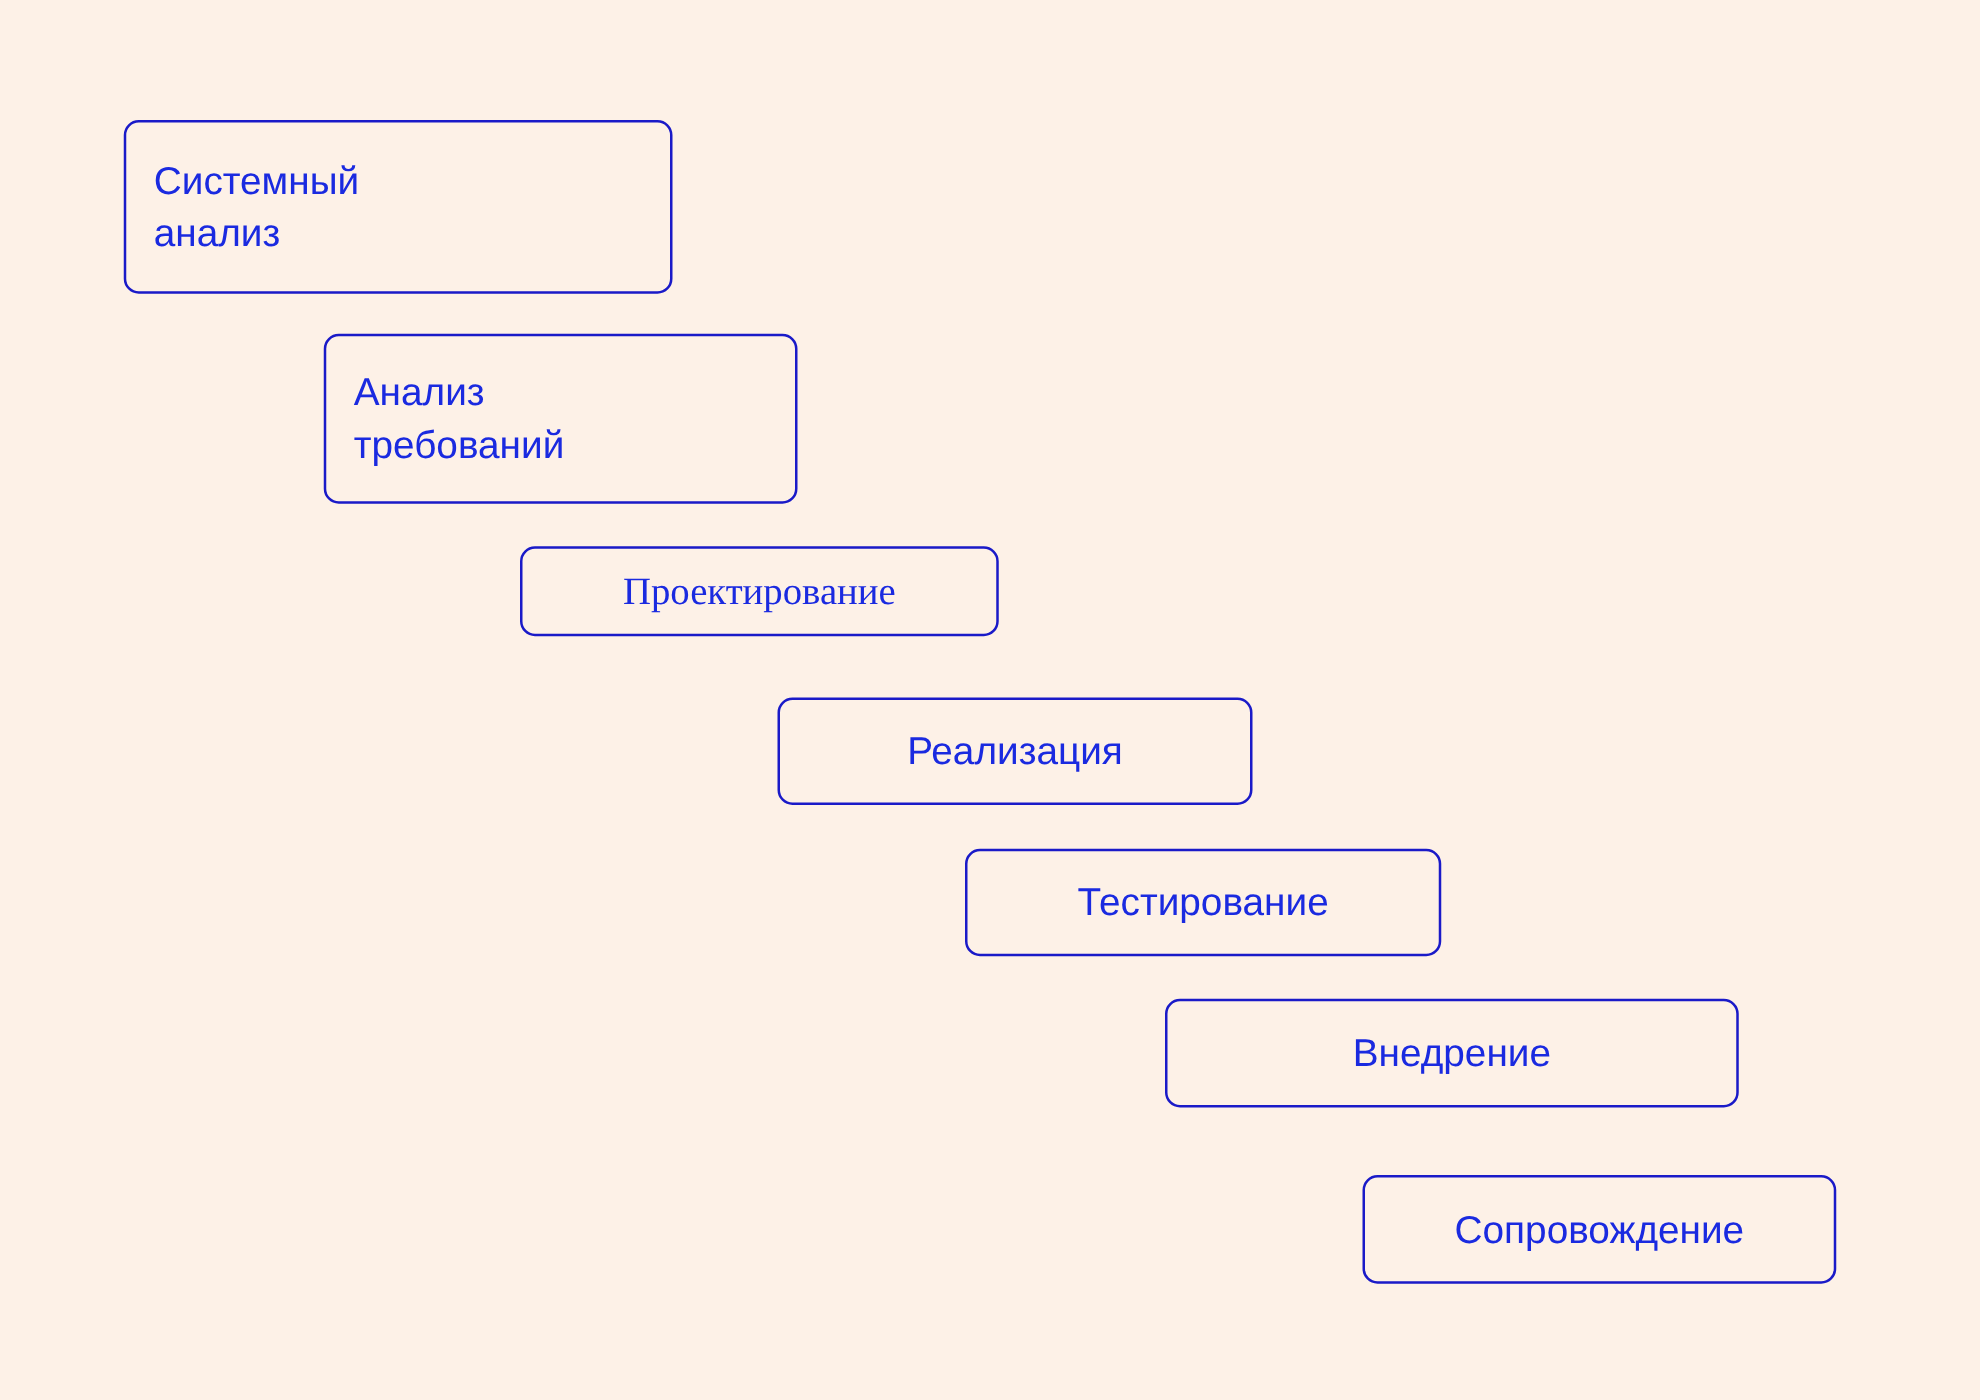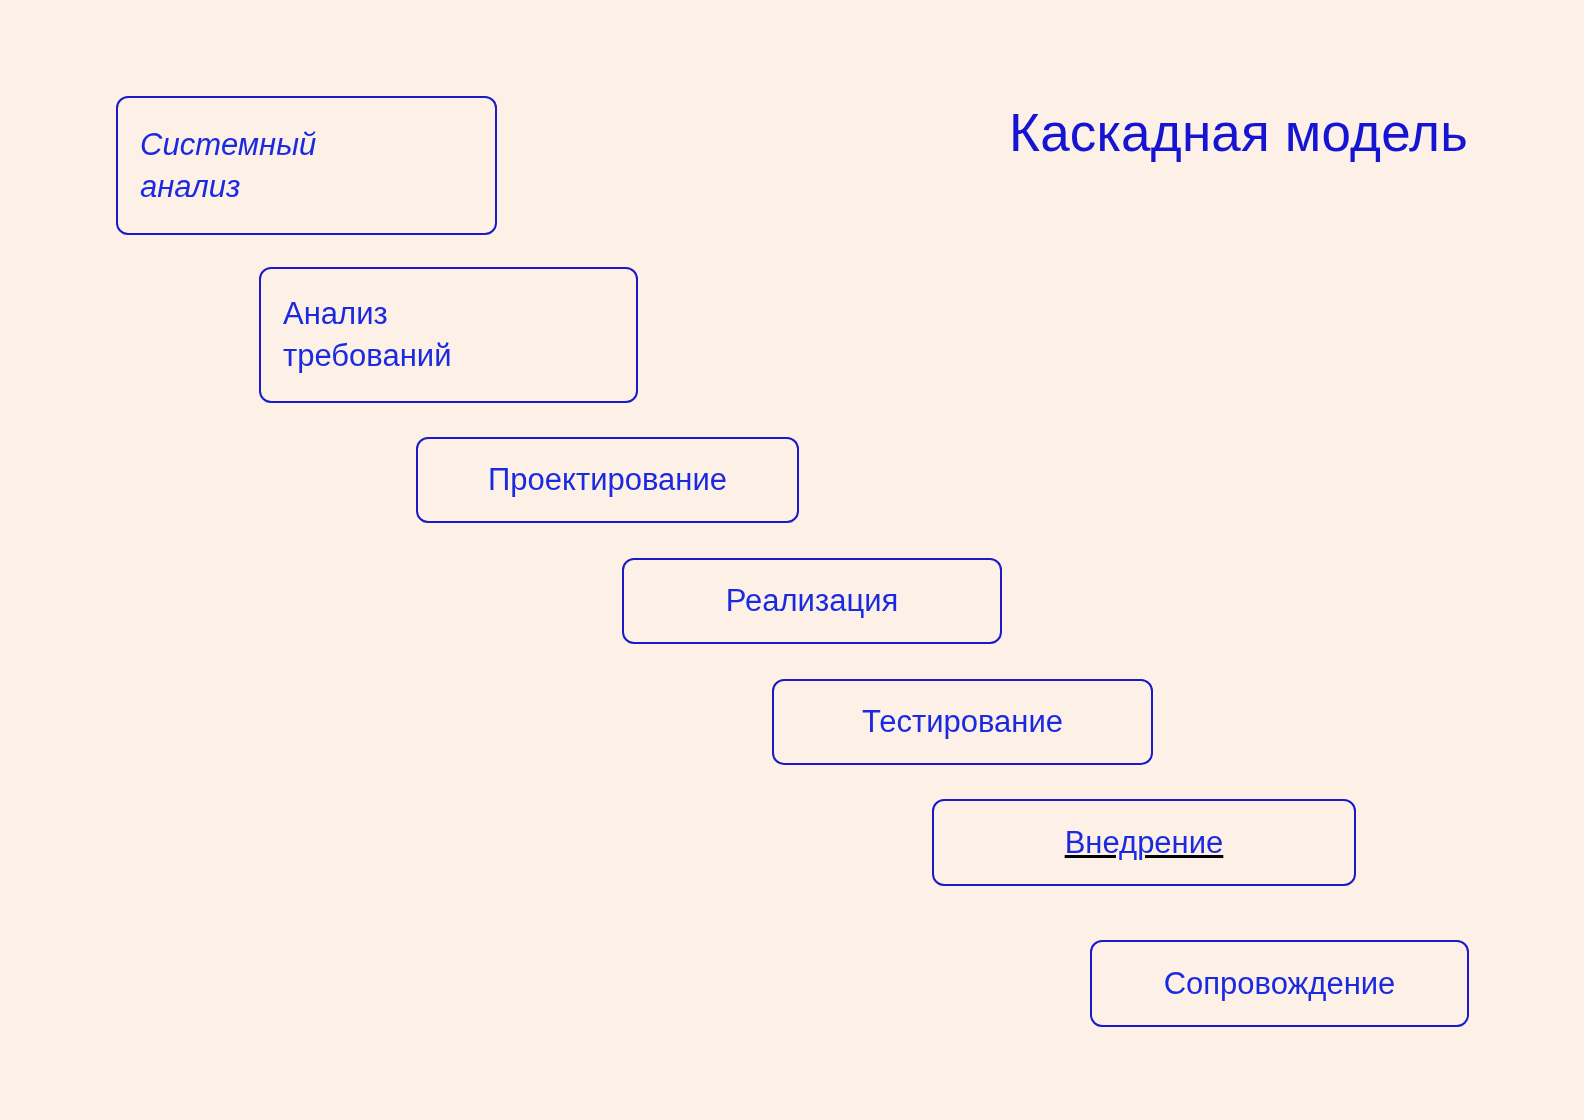--- a/index.html
+++ b/index.html
@@ -50,45 +50,44 @@
   .stage.align-left .stage-label {
     text-align: left;
     width: 100%;
   }
 </style>
 </head>
 <body>
 
 <div id="canvas">
 
-  <div class="title">Каскадная модель</div>
 
-  <div class="stage align-left" style="left:116px; top:96px; width:381px; height:139px;font-style:italic;">
+  <div class="stage align-left" style="left:99px; top:96px; width:439px; height:139px;">
     <span class="stage-label">Системный
 анализ</span>
   </div>
 
   <div class="stage align-left" style="left:259px; top:267px; width:379px; height:136px;">
     <span class="stage-label">Анализ
 требований</span>
   </div>
 
-  <div class="stage" style="left:416px; top:437px; width:383px; height:86px;">
+  <div class="stage" style="left:416px; top:437px; width:383px; height:72px;font-family:Liberation Serif, serif;">
     <span class="stage-label">Проектирование</span>
   </div>
 
   <div class="stage" style="left:622px; top:558px; width:380px; height:86px;">
     <span class="stage-label">Реализация</span>
   </div>
 
   <div class="stage" style="left:772px; top:679px; width:381px; height:86px;">
     <span class="stage-label">Тестирование</span>
   </div>
 
-  <div class="stage" style="left:932px; top:799px; width:424px; height:87px;text-decoration:underline;">
+  <div class="stage" style="left:932px; top:799px; width:459px; height:87px;">
     <span class="stage-label">Внедрение</span>
   </div>
 
   <div class="stage" style="left:1090px; top:940px; width:379px; height:87px;">
     <span class="stage-label">Сопровождение</span>
   </div>
 
 </div>
 
 </body></html>

